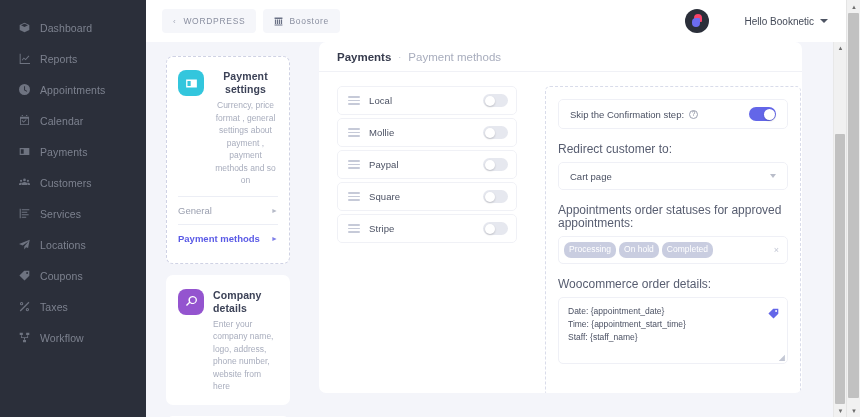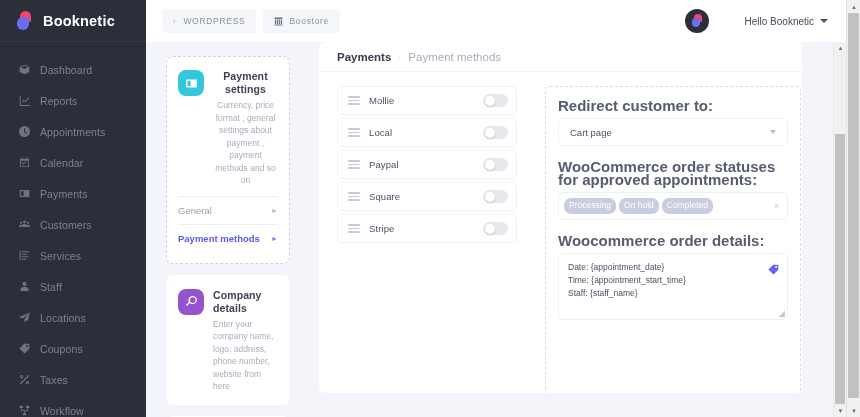--- a/index.html
+++ b/index.html
@@ -222,21 +222,21 @@
     margin-bottom: 14px;
   }
   .opt-box-label { font-size: 9.5px; color: #4b5163; display: flex; align-items: center; }
   .qmark {
     display: inline-flex; align-items: center; justify-content: center;
     width: 9px; height: 9px; border: 1px solid #9ba0b0;
     border-radius: 50%; font-size: 6.5px; color: #7b8091;
     margin-left: 5px; line-height: 1;
   }
   .fld-label {
-    font-size: 15px; color: #575d70; margin-bottom: 6px; line-height: 13px; font-weight: bold;
+    font-size: 12px; color: #575d70; margin-bottom: 6px; line-height: 13px;
   }
   .select {
     border: 1px solid #eff0f6; border-radius: 5px;
     height: 28px; display: flex; align-items: center;
     justify-content: space-between; padding: 0 11px;
     font-size: 9.5px; color: #4b5163; cursor: pointer;
     margin-bottom: 14px;
     gap: 40px;
   }
   .select .caret {
@@ -303,27 +303,20 @@
     font-size: 6px; color: #6e6e6e;
   }
   .sb-inner .arrow-t { top: 0; } .sb-inner .arrow-b { bottom: 0; }
 </style>
 </head>
 <body>
 
 <div class="app">
 
   <aside class="sidebar">
-    <div class="brand">
-      <div class="brand-logo">
-        <div class="b1"></div>
-          <div class="b2"></div>
-      </div>
-      <div class="brand-name">Booknetic</div>
-    </div>
     <nav class="nav">
 
       <div class="nav-item">
         <span class="nav-ico">
           <svg viewBox="0 0 16 16">
               <path d="M8 1 1 4.2v7.6L8 15l7-3.2V4.2zM8 2.7l5 2.2-5 2.2-5-2.2z"></path>
             </svg>
         </span>
         <span>Dashboard</span>
       </div>
@@ -375,28 +368,20 @@
 
       <div class="nav-item">
         <span class="nav-ico">
           <svg viewBox="0 0 16 16">
               <path d="M1 1h1.5v14H1zm3 .8h11v1.5H4zm0 3.6h8v1.5H4zm0 3.6h10v1.5H4zm0 3.6h6.5v1.5H4z"></path>
             </svg>
         </span>
         <span>Services</span>
       </div>
 
-      <div class="nav-item">
-        <span class="nav-ico">
-          <svg viewBox="0 0 16 16">
-              <path d="M8 1.2a3 3 0 110 6 3 3 0 010-6zm0 7.2c3.3 0 6 1.8 6 4v2H2v-2c0-2.2 2.7-4 6-4z"></path>
-            </svg>
-        </span>
-        <span>Staff</span>
-      </div>
 
       <div class="nav-item">
         <span class="nav-ico">
           <svg viewBox="0 0 16 16">
               <path d="M15.6 1L0 7.3l5.3 2.1L14 3.2 7.6 10.9l.1 4.3 2.5-3.2 3 1.2z"></path>
             </svg>
         </span>
         <span>Locations</span>
       </div>
 
@@ -518,44 +503,44 @@
           <div class="panel-body">
 
             <div class="pm-list">
 
               <div class="pm-row">
                 <span class="drag">
                     <span></span>
                     <span></span>
                     <span></span>
                   </span>
+                <span class="pm-name">Local</span>
+                <span class="tgl">
+                    <span class="knob"></span>
+                  </span>
+              </div>
+
+              <div class="pm-row">
+                <span class="drag">
+                    <span></span>
+                    <span></span>
+                    <span></span>
+                  </span>
                 <span class="pm-name">Mollie</span>
                 <span class="tgl">
                     <span class="knob"></span>
                   </span>
               </div>
 
               <div class="pm-row">
                 <span class="drag">
                     <span></span>
                     <span></span>
                     <span></span>
                   </span>
-                <span class="pm-name">Local</span>
-                <span class="tgl">
-                    <span class="knob"></span>
-                  </span>
-              </div>
-
-              <div class="pm-row">
-                <span class="drag">
-                    <span></span>
-                    <span></span>
-                    <span></span>
-                  </span>
                 <span class="pm-name">Paypal</span>
                 <span class="tgl">
                     <span class="knob"></span>
                   </span>
               </div>
 
               <div class="pm-row">
                 <span class="drag">
                     <span></span>
                     <span></span>
@@ -577,28 +562,37 @@
                 <span class="tgl">
                     <span class="knob"></span>
                   </span>
               </div>
 
 
             </div>
 
             <div class="opts">
 
+              <div class="opt-box">
+                <span class="opt-box-label">
+                  <span>Skip the Confirmation step:</span>
+                  <span class="qmark">?</span>
+                </span>
+                <span class="tgl blue on">
+                    <span class="knob"></span>
+                  </span>
+              </div>
 
               <div class="fld-label">Redirect customer to:</div>
               <div class="select">
                 <span>Cart page</span>
                 <span class="caret"></span>
               </div>
 
-              <div class="fld-label">WooCommerce order statuses for approved appointments:</div>
+              <div class="fld-label">Appointments order statuses for approved appointments:</div>
               <div class="tagbox">
                 <span class="tags">
                   <span class="tag">Processing</span>
                   <span class="tag">On hold</span>
                   <span class="tag">Completed</span>
                 </span>
                 <span class="tag-clear">×</span>
               </div>
 
               <div class="fld-label">Woocommerce order details:</div>

